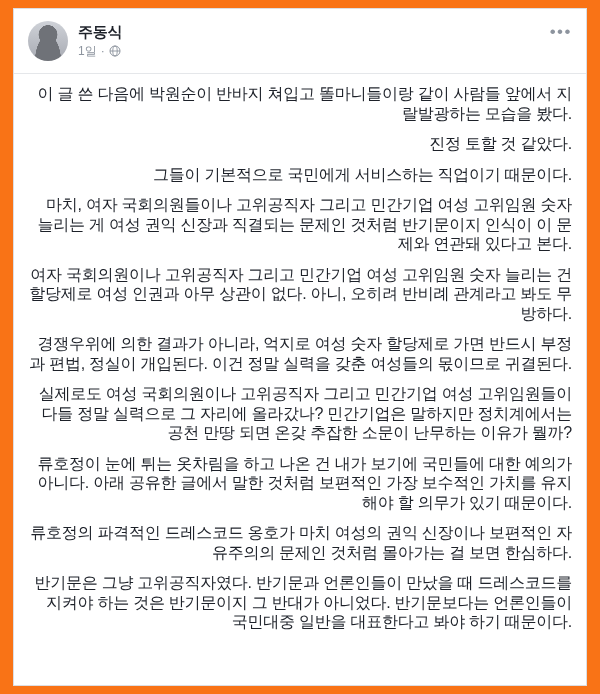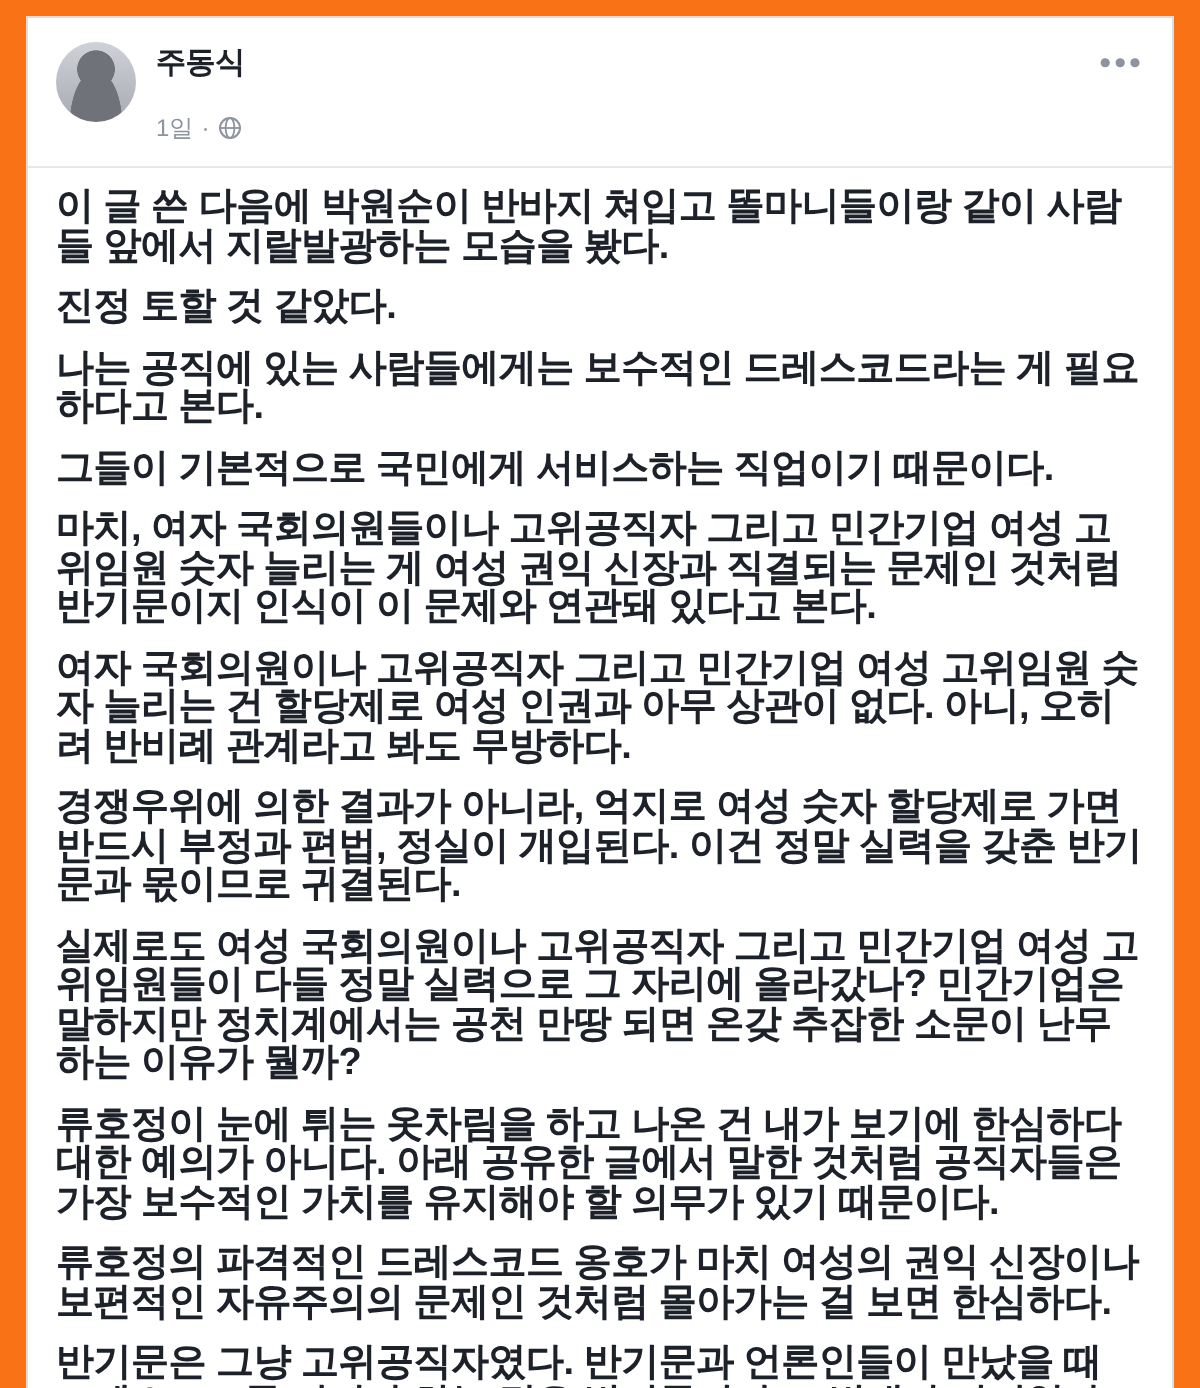--- a/index.html
+++ b/index.html
@@ -55,21 +55,21 @@
   .author-name {
     font-size: 15px;
     font-weight: bold;
     color: #1d2129;
     line-height: 18px;
     letter-spacing: -0.2px;
   }
   .meta-row {
     display: flex;
     align-items: center;
-    margin-top: 16px;
+    margin-top: 3px;
     font-size: 12px;
     color: #8d949e;
     line-height: 14px;
   }
   .meta-dot {
     margin: 0 4px;
     color: #8d949e;
   }
   .globe-icon svg { display: block; }
   .more-button {
@@ -85,28 +85,27 @@
   }
   .divider {
     height: 1px;
     background: #e5e7ea;
     margin: 6px 0 0 0;
   }
   .post-body {
     padding: 10px 14px 16px 14px;
   }
   .para {
-    font-size: 19px;
+    font-size: 16px;
     line-height: 19.5px;
     color: #1d2129;
     margin: 0 0 11px 0;
     letter-spacing: -0.25px;
     word-break: break-all;
-    text-align: left;
-    font-weight: bold;
+    text-align: right;
   }
   .para:last-child { margin-bottom: 0; }
 </style>
 </head>
 <body>
 
 <div class="page">
   <div class="post-card">
 
     <div class="post-header">
@@ -126,26 +125,25 @@
         </div>
       </div>
       <div class="more-button">•••</div>
     </div>
 
     <div class="divider"></div>
 
     <div class="post-body">
       <p class="para">이 글 쓴 다음에 박원순이 반바지 쳐입고 똘마니들이랑 같이 사람들 앞에서 지랄발광하는 모습을 봤다.</p>
       <p class="para">진정 토할 것 같았다.</p>
-      <p class="para">나는 공직에 있는 사람들에게는 보수적인 드레스코드라는 게 필요하다고 본다.</p>
       <p class="para">그들이 기본적으로 국민에게 서비스하는 직업이기 때문이다.</p>
       <p class="para">마치, 여자 국회의원들이나 고위공직자 그리고 민간기업 여성 고위임원 숫자 늘리는 게 여성 권익 신장과 직결되는 문제인 것처럼 반기문이지 인식이 이 문제와 연관돼 있다고 본다.</p>
       <p class="para">여자 국회의원이나 고위공직자 그리고 민간기업 여성 고위임원 숫자 늘리는 건 할당제로 여성 인권과 아무 상관이 없다. 아니, 오히려 반비례 관계라고 봐도 무방하다.</p>
-      <p class="para">경쟁우위에 의한 결과가 아니라, 억지로 여성 숫자 할당제로 가면 반드시 부정과 편법, 정실이 개입된다. 이건 정말 실력을 갖춘 반기문과 몫이므로 귀결된다.</p>
+      <p class="para">경쟁우위에 의한 결과가 아니라, 억지로 여성 숫자 할당제로 가면 반드시 부정과 편법, 정실이 개입된다. 이건 정말 실력을 갖춘 여성들의 몫이므로 귀결된다.</p>
       <p class="para">실제로도 여성 국회의원이나 고위공직자 그리고 민간기업 여성 고위임원들이 다들 정말 실력으로 그 자리에 올라갔나? 민간기업은 말하지만 정치계에서는 공천 만땅 되면 온갖 추잡한 소문이 난무하는 이유가 뭘까?</p>
-      <p class="para">류호정이 눈에 튀는 옷차림을 하고 나온 건 내가 보기에 한심하다 대한 예의가 아니다. 아래 공유한 글에서 말한 것처럼 공직자들은 가장 보수적인 가치를 유지해야 할 의무가 있기 때문이다.</p>
+      <p class="para">류호정이 눈에 튀는 옷차림을 하고 나온 건 내가 보기에 국민들에 대한 예의가 아니다. 아래 공유한 글에서 말한 것처럼 보편적인 가장 보수적인 가치를 유지해야 할 의무가 있기 때문이다.</p>
       <p class="para">류호정의 파격적인 드레스코드 옹호가 마치 여성의 권익 신장이나 보편적인 자유주의의 문제인 것처럼 몰아가는 걸 보면 한심하다.</p>
       <p class="para">반기문은 그냥 고위공직자였다. 반기문과 언론인들이 만났을 때 드레스코드를 지켜야 하는 것은 반기문이지 그 반대가 아니었다. 반기문보다는 언론인들이 국민대중 일반을 대표한다고 봐야 하기 때문이다.</p>
 
     </div>
 
   </div>
 </div>
 
 </body></html>

